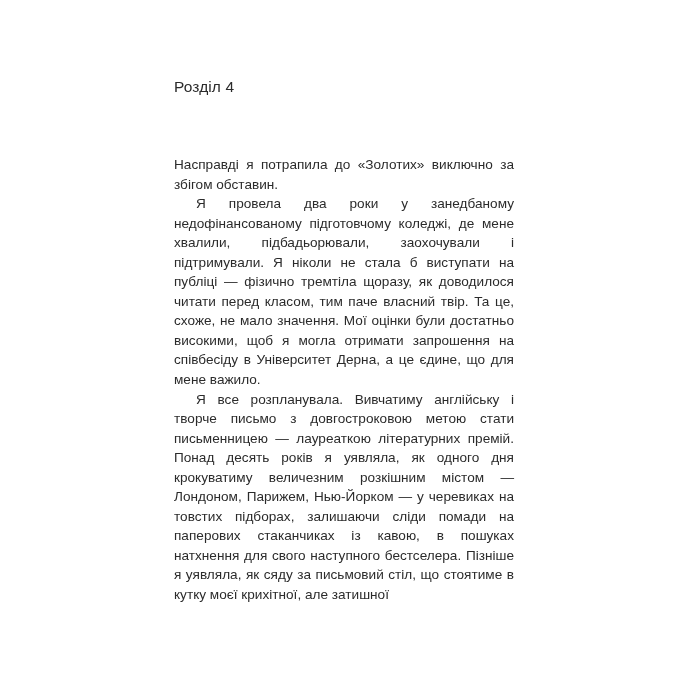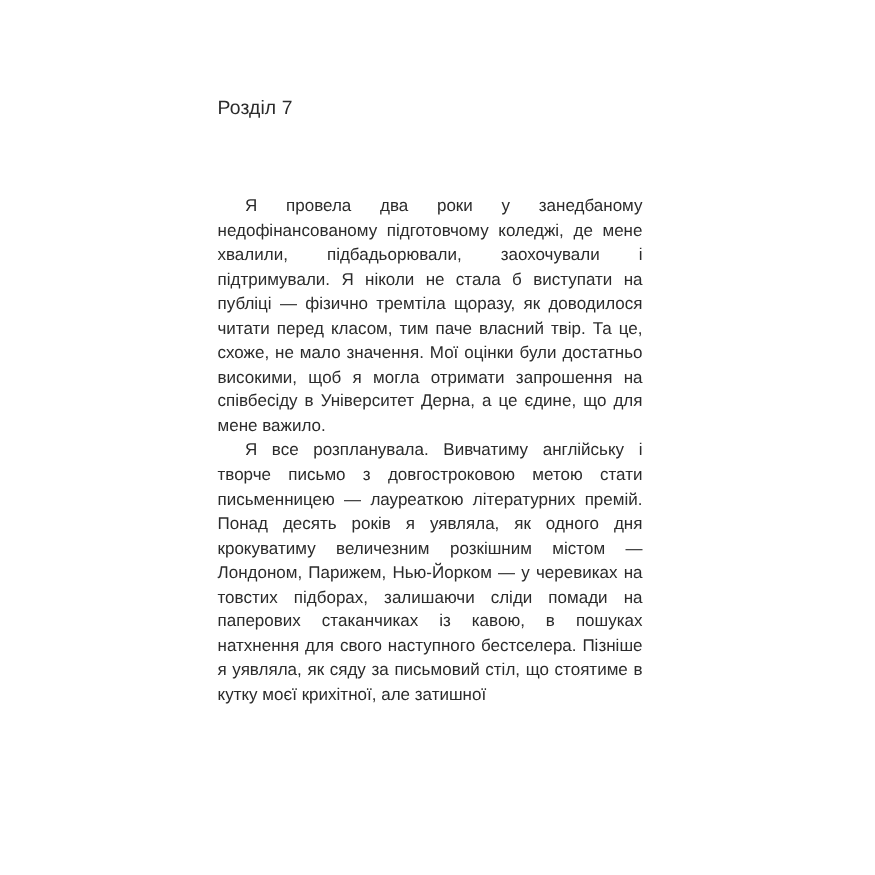--- a/index.html
+++ b/index.html
@@ -78,23 +78,24 @@
     background: #ffffff;
   }
 </style>
 </head>
 <body>
 
 <div class="page">
 
   <div class="text-column">
 
-    <h1 class="chapter-heading">Розділ 7</h1>
+    <h1 class="chapter-heading">Розділ 4</h1>
 
     <div class="body-copy">
+      <p class="first">Насправді я потрапила до «Золотих» виключно за збігом обставин.</p>
       <p>Я провела два роки у занедбаному недофінансованому підготовчому коледжі, де мене хвалили, підбадьорювали, заохочували і підтримували. Я ніколи не стала б виступати на публіці — фізично тремтіла щоразу, як доводилося читати перед класом, тим паче власний твір. Та це, схоже, не мало значення. Мої оцінки були достатньо високими, щоб я могла отримати запрошення на співбесіду в Університет Дерна, а це єдине, що для мене важило.</p>
       <p>Я все розпланувала. Вивчатиму англійську і творче письмо з довгостроковою метою стати письменницею — лауреаткою літературних премій. Понад десять років я уявляла, як одного дня крокуватиму величезним розкішним містом — Лондоном, Парижем, Нью-Йорком — у черевиках на товстих підборах, залишаючи сліди помади на паперових стаканчиках із кавою, в пошуках натхнення для свого наступного бестселера. Пізніше я уявляла, як сяду за письмовий стіл, що стоятиме в кутку моєї крихітної, але затишної</p>
     </div>
 
   </div>
 
   <div class="clip-mask"></div>
 
 </div>
 

